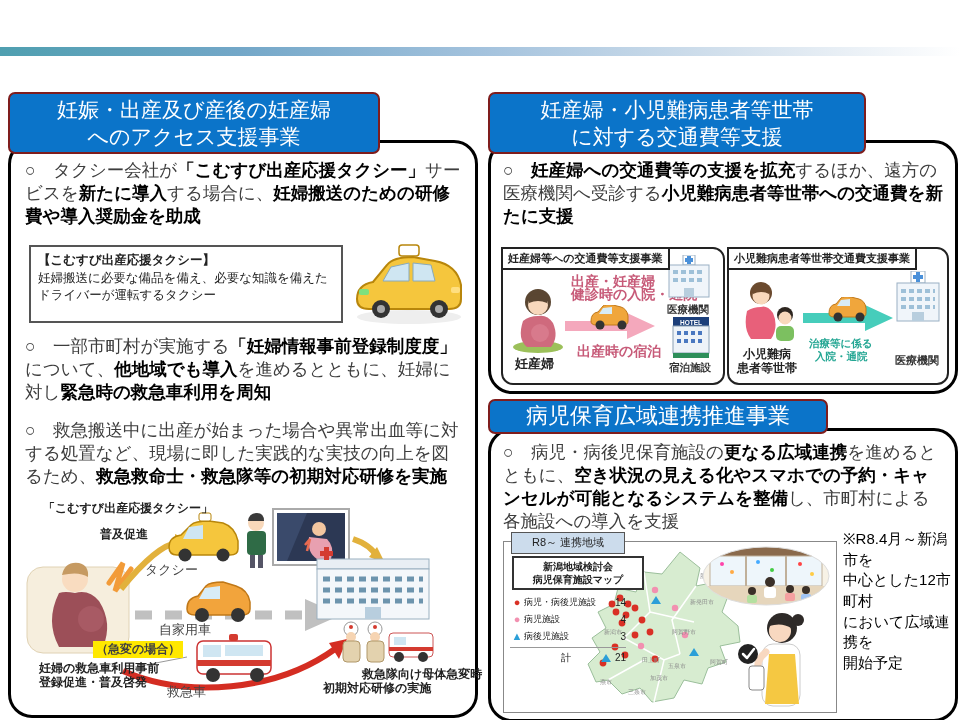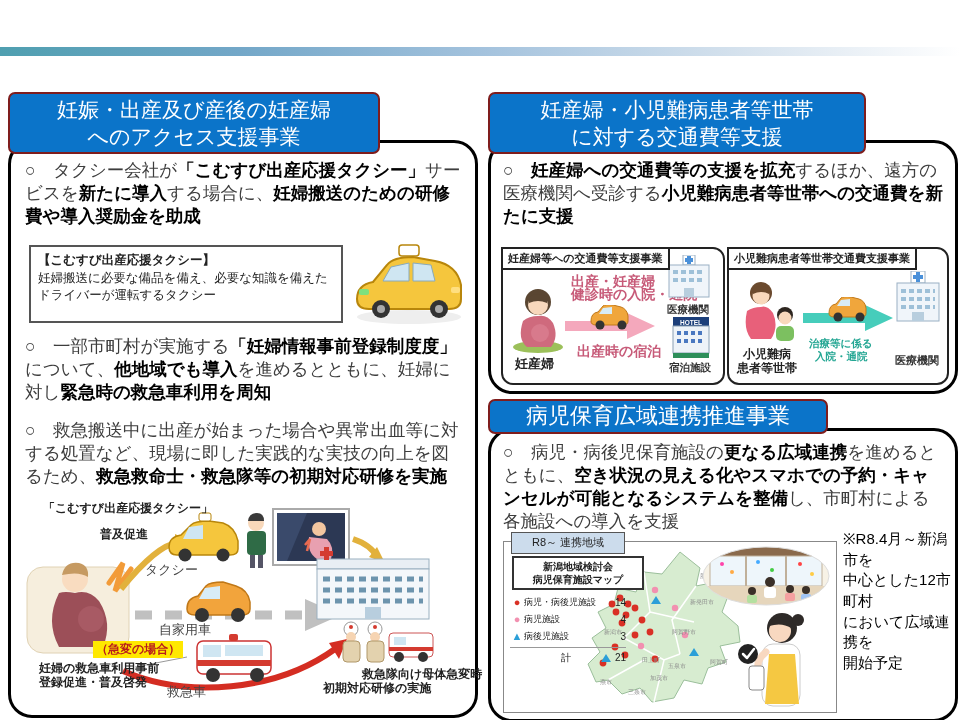--- a/index.html
+++ b/index.html
@@ -30,21 +30,21 @@
 
   
   .taxi-box{position:absolute;left:18px;top:102px;width:314px;height:78px;border:2px solid #555;
             padding:5px 7px;box-sizing:border-box;font-size:12.5px;line-height:1.4;color:#222;}
   .taxi-box .tb-title{font-weight:bold;}
 
   .abs{position:absolute;}
   .lbl{position:absolute;white-space:nowrap;}
   .lbl-b{font-weight:bold;color:#222;font-size:12px;line-height:14px;}
   .lbl-g{color:#444;font-size:13px;}
-  .lbl-em{background:#ffe800;color:#b91c1c;font-weight:bold;font-size:12px;padding:0 3px;}
+  .lbl-em{background:#ffe800;color:#404040;font-weight:bold;font-size:12px;padding:0 3px;}
 
   
   .inner-box{position:absolute;border:2px solid #222;border-radius:12px;background:#fff;}
   .ib-title{position:absolute;left:-2px;top:-2px;background:#fff;border:2px solid #222;
             padding:2px 5px;font-size:11px;font-weight:bold;white-space:nowrap;z-index:2;}
   .pink-t{color:#c75a78;font-size:14px;line-height:13px;font-weight:bold;}
   .teal-t{color:#23a693;font-size:10.5px;line-height:13px;font-weight:bold;}
   .person-l{font-weight:bold;font-size:13px;color:#222;line-height:14px;}
   .dest-l{font-size:10.5px;color:#333;font-weight:bold;}
 

